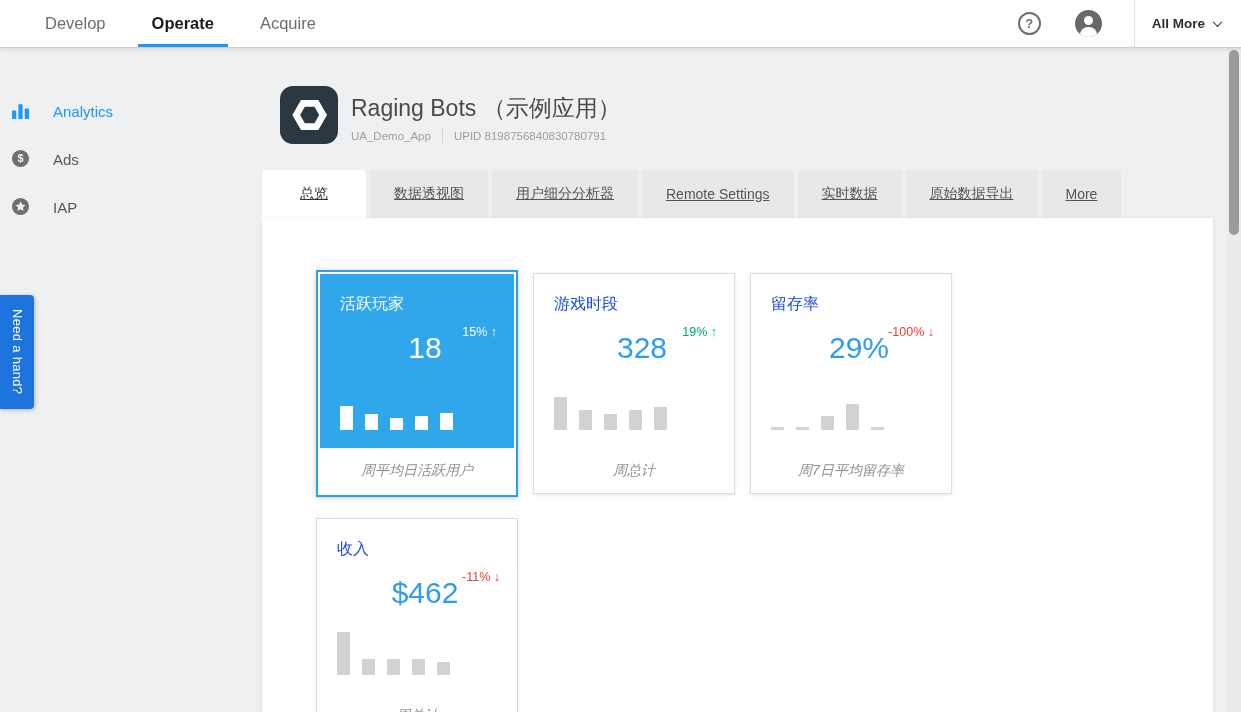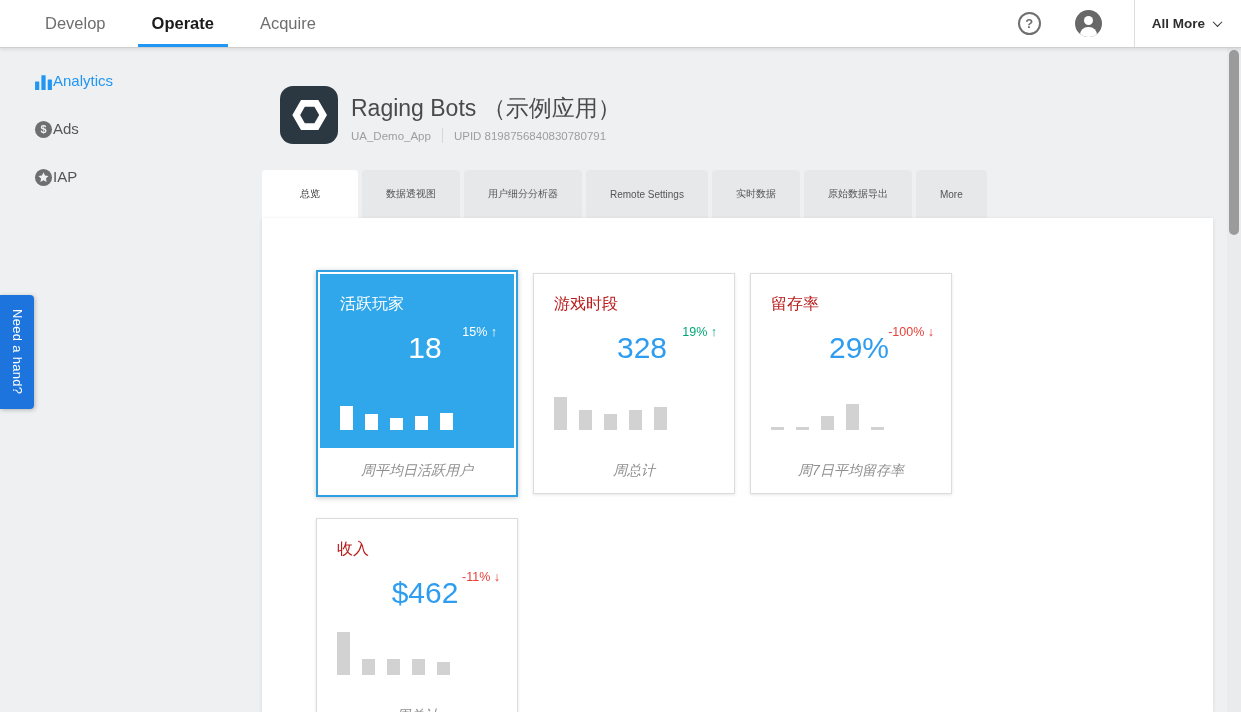--- a/index.html
+++ b/index.html
@@ -30,21 +30,21 @@
   .org-switch { height:100%; border-left:1px solid #ddd; display:flex; align-items:center;
     padding:0 20px 0 17px; gap:9px; font-size:13.5px; font-weight:700; color:#2e2e2e; cursor:pointer; }
   .chev { display:inline-block; width:7px; height:7px; border-right:1.6px solid currentColor;
     border-bottom:1.6px solid currentColor; transform:rotate(45deg) translate(-1px,-1px); }
 
   
   .page { position:relative; width:1241px; height:664px; background:#eef0f2; overflow:hidden; }
 
   
   .sidebar { position:absolute; left:0; top:0; width:260px; padding-top:24px; }
-  .side-item { display:flex; align-items:flex-start; height:48px; padding-left:34px; 
+  .side-item { display:flex; align-items:flex-end; height:48px; padding-left:11px; gap:23px;
     font-size:15px; color:#565656; cursor:pointer; }
   .side-item.active { color:var(--brand-blue,#2196f3); }
   .side-icon { width:19px; height:19px; display:flex; align-items:center; justify-content:center; }
   .side-icon svg { width:19px; height:19px; fill:#6f6f6f; }
   .side-item.active .side-icon svg { fill:var(--brand-blue,#2196f3); }
 
   
   .need-hand { position:absolute; left:0; top:247px; width:34px; height:114px;
     background:var(--help-tab-blue,#1e74dd); color:#fff; border-radius:0 4px 4px 0;
     writing-mode:vertical-rl; display:flex; align-items:center; justify-content:center;
@@ -58,36 +58,36 @@
   .app-icon svg { width:40px; height:40px; fill:#fff; transform:rotate(-90deg); }
   .app-titles { padding-top:7px; }
   .app-title { font-size:23px; color:#4a4a4a; }
   .app-meta { display:flex; align-items:center; gap:11px; margin-top:4px;
     font-size:11.5px; color:#9e9e9e; }
   .vdiv { width:1px; height:15px; background:#d7d7d7; }
 
   
   .tabs { position:absolute; left:2px; top:122px; display:flex; gap:4px; height:48px; }
   .tab { height:48px; display:flex; align-items:center; gap:8px; padding:0 24px;
-    background:#e6e8ea; border-radius:4px 4px 0 0; font-size:10px; color:#555; cursor:pointer;
-    white-space:nowrap; }
+    background:#e6e8ea; border-radius:4px 4px 0 0; font-size:14px; color:#555; cursor:pointer;
+    white-space:nowrap;text-decoration:underline; }
   .tab.first { padding:0 38px; }
   .tab.active { background:#fff; color:#333; }
 
   
   .panel { position:absolute; left:2px; top:170px; width:951px; height:494px; background:#fff;
     box-shadow:0 1px 4px rgba(0,0,0,.10); }
   .cards { width:660px; margin:52px 0 0 54px; display:flex; flex-wrap:wrap;
     gap:18px 15px; align-items:flex-start; }
 
   
   .card { width:202px; height:221px; margin-top:3px; background:#fff; border:1px solid #dcdcdc;
     box-shadow:0 1px 3px rgba(0,0,0,.10); cursor:pointer; display:flex; flex-direction:column; }
   .card-body { position:relative; flex:1 1 auto; }
-  .card-title { padding:20px 0 0 20px; font-size:16px; color:#b91c1c; }
+  .card-title { padding:20px 0 0 20px; font-size:16px; color:#1d4ed8; }
   .card-change { position:absolute; top:51px; right:17px; font-size:12.5px; font-weight:400;text-align:right; }
   .card-change.up { color:var(--positive-green,#00a878); }
   .card-change.down { color:var(--negative-red,#e8403a); }
   .card-value { position:absolute; top:57px; left:0; right:0; text-align:center;
     transform:translateX(8px); font-size:30px; color:var(--metric-value-blue,#2e9df0); }
   .card-bars { position:absolute; left:20px; bottom:18px; display:flex; align-items:flex-end; gap:12px; }
   .bar { width:13px; background:#d2d2d2; }
   .card-footer { flex:0 0 45px; display:flex; align-items:center; justify-content:center;
     font-size:14px; font-style:italic; color:#8f8f8f; background:#fff; }
   .card.selected { margin-top:0; height:227px; padding:2px;

